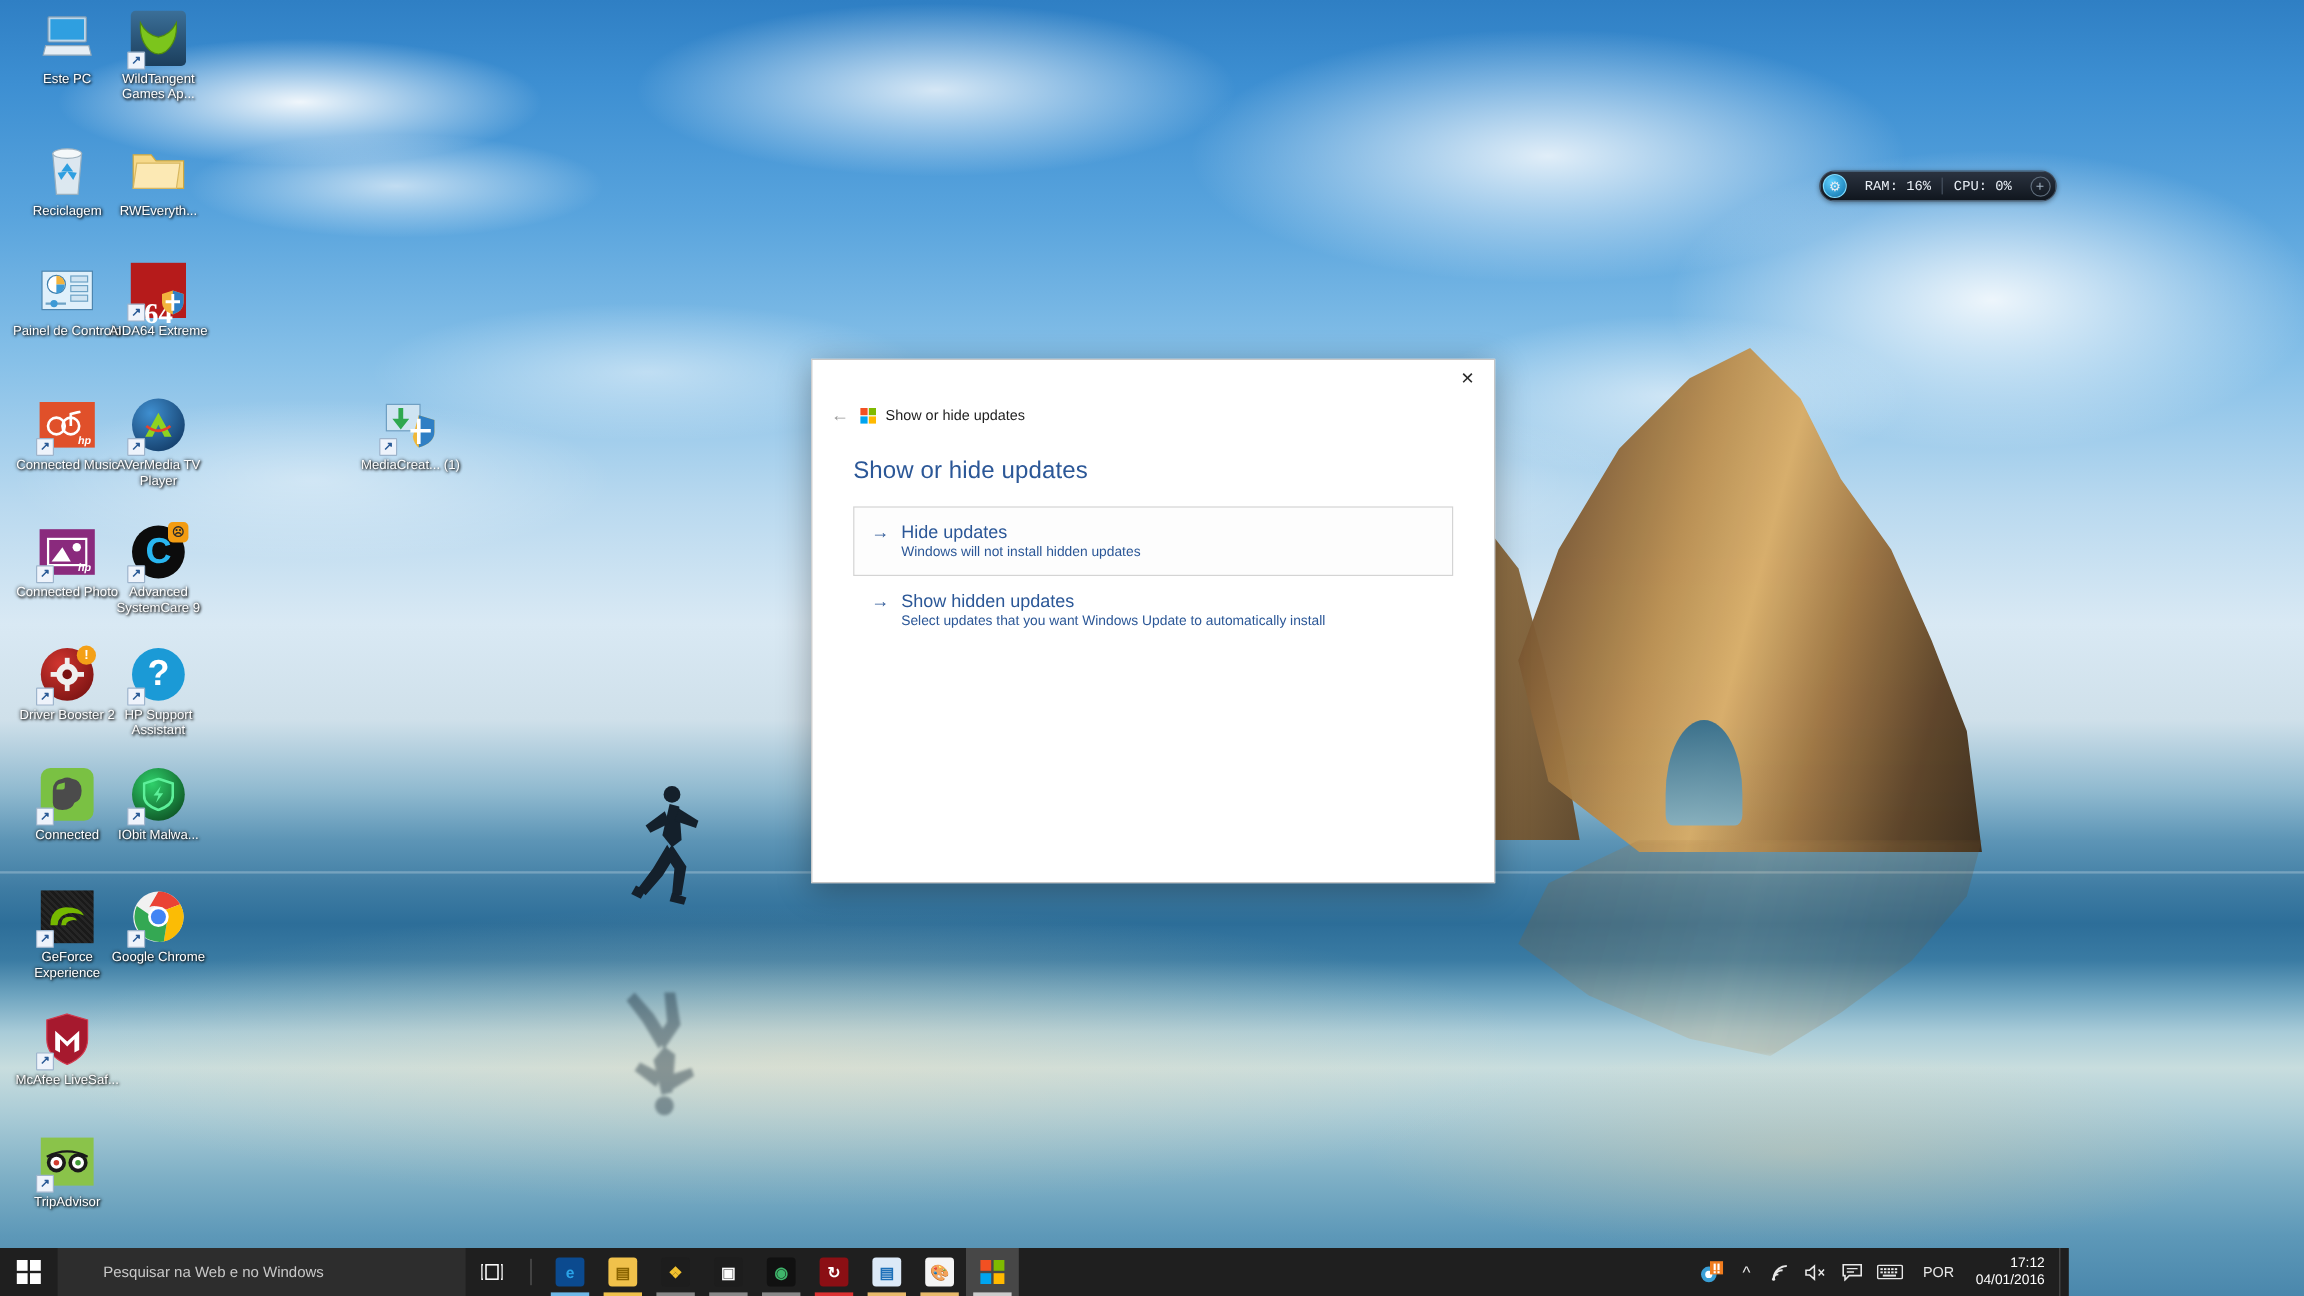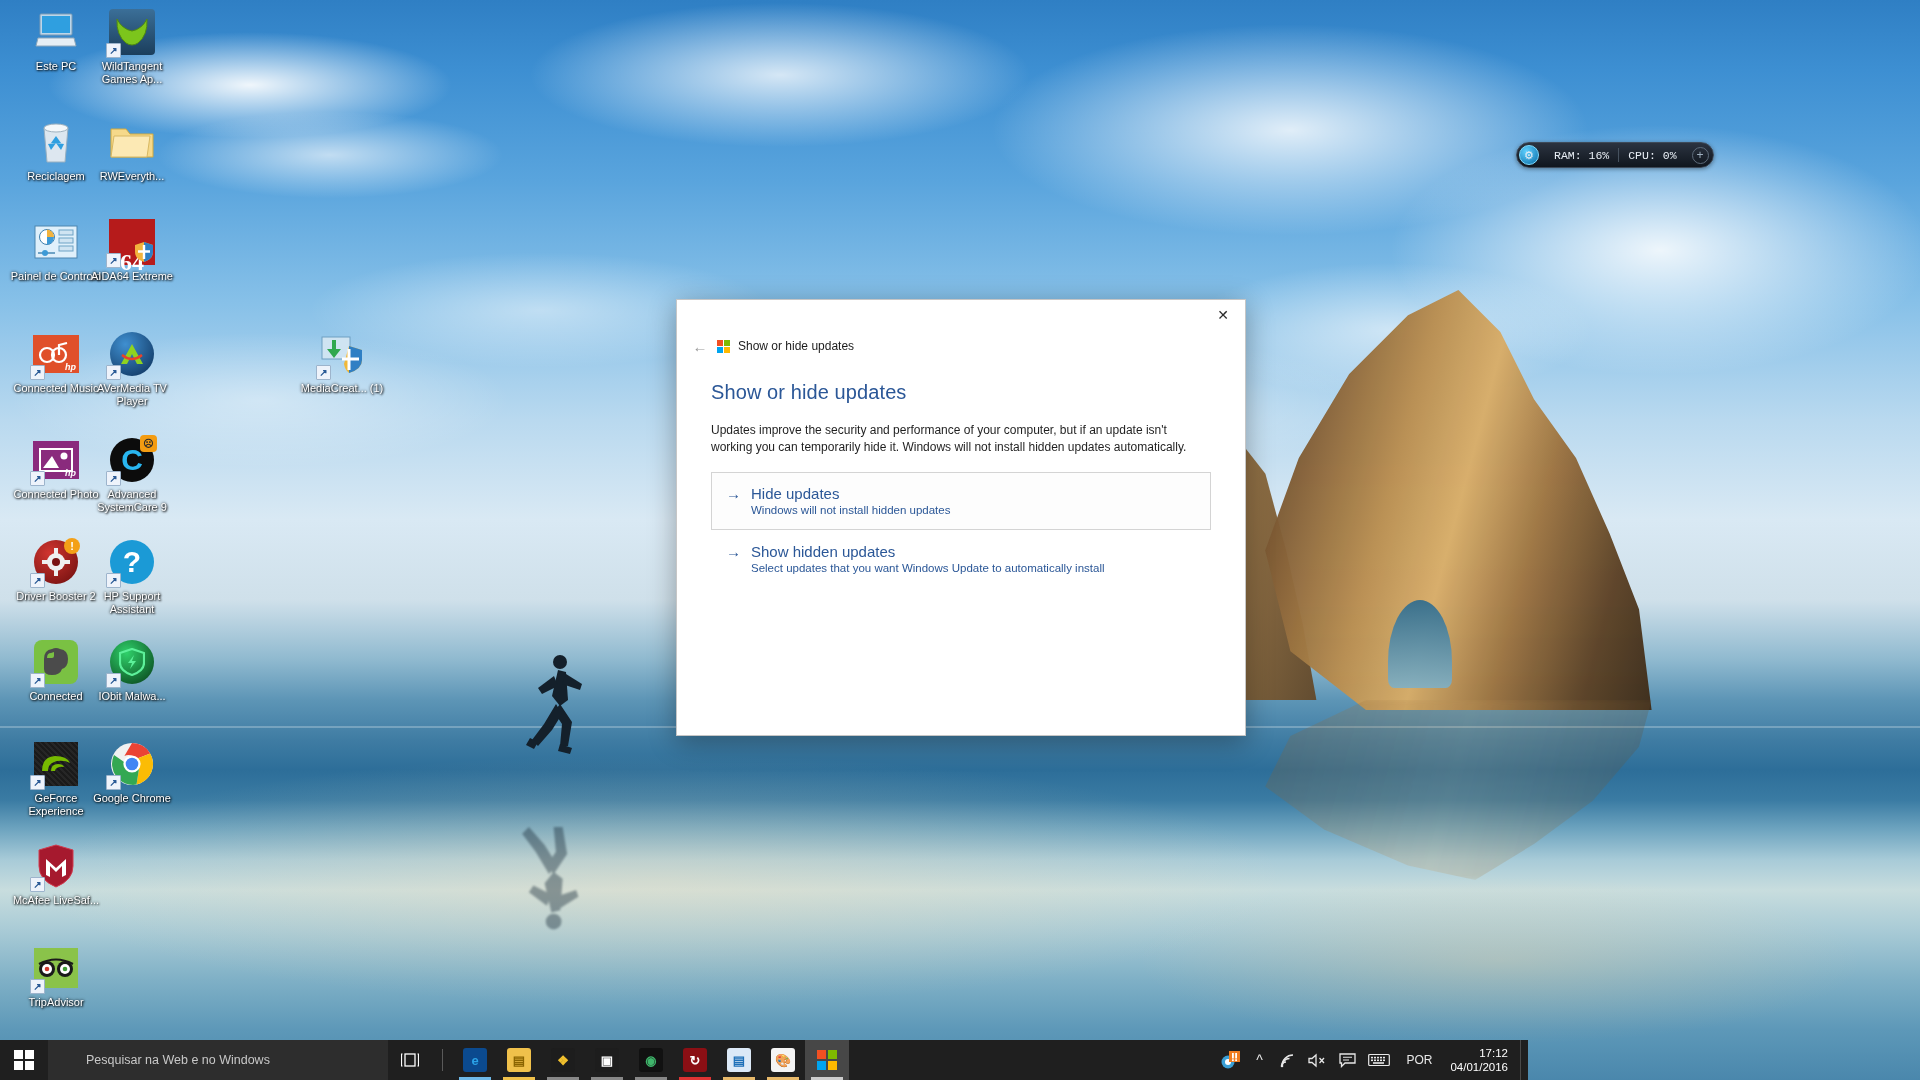--- a/index.html
+++ b/index.html
@@ -220,21 +220,21 @@
     background: #e1e1e1;
     border: 1px solid #adadad;
     font-size: 12px; color: #000;
     font-family: "Liberation Sans", sans-serif;
     cursor: default;
   }
 
   
   #taskbar {
     position: absolute; left: 0; bottom: 0;
-    width: 1528px; height: 40px;
+    width: 1724px; height: 40px;
     background: #1f1f1f;
     display: flex; align-items: center;
     color: #fff;
   }
   #start-button {
     width: 48px; height: 40px;
     display: flex; align-items: center; justify-content: center;
   }
   #start-button .winlogo { width: 20px; height: 20px; margin: 0; gap: 2px; }
   #start-button .winlogo i { background: #fff; }
@@ -590,21 +590,20 @@
         <i style="background:#f25022"></i>
           <i style="background:#7fba00"></i>
         <i style="background:#00a4ef"></i>
           <i style="background:#ffb900"></i>
       </span>
       <div id="dlg-nav-title">Show or hide updates</div>
     </div>
 
     <div id="dlg-body">
       <h1 id="dlg-h1">Show or hide updates</h1>
-      <div id="dlg-desc">Updates improve the security and performance of your computer, but if an update isn't working you can temporarily hide it. Windows will not install hidden updates automatically.</div>
 
       <div class="option hovered">
         <div class="opt-head">
           <span class="arrow">→</span>
           <span>Hide updates</span>
         </div>
         <div class="opt-sub">Windows will not install hidden updates</div>
       </div>
 
       <div class="option">

